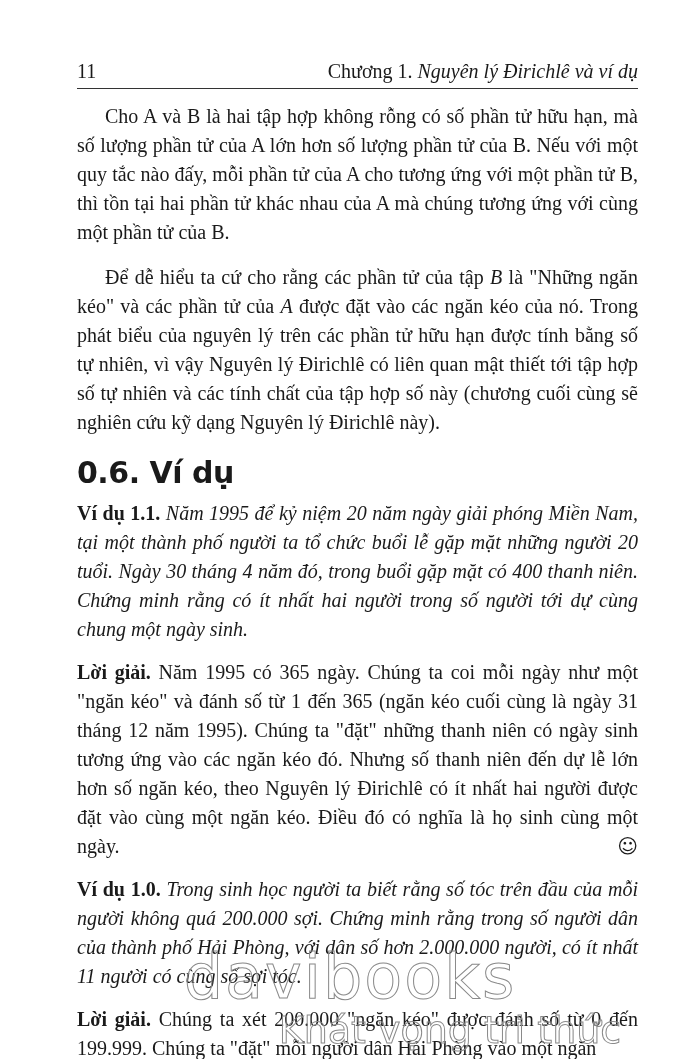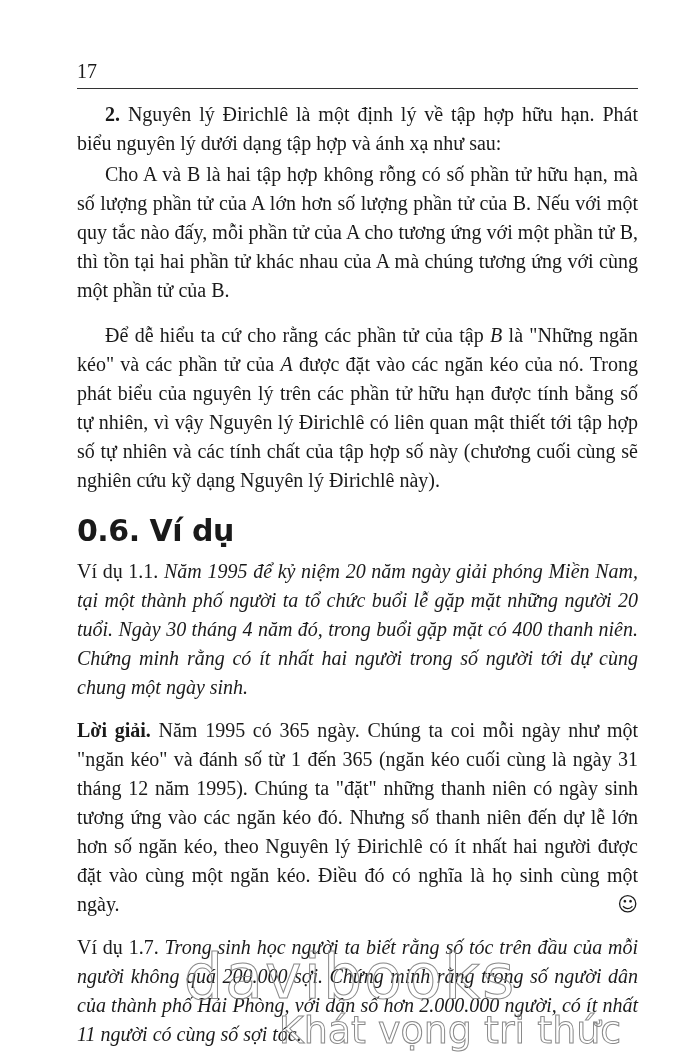--- a/index.html
+++ b/index.html
@@ -12,58 +12,58 @@
   .running-head .chap { position: absolute; right: 0; top: 2px; }
   .running-head .chap i { font-style: italic; }
   .body { position: absolute; left: 77px; width: 561px; top: 100px; font-size: 20px; line-height: 29px; text-align: justify; }
   p { margin: 0; }
   .indent { text-indent: 28px; }
   .theorem { text-indent: 28px; margin-top: 2px; }
   .para2 { margin-top: 16px; }
   h2 { font-family: "DejaVu Sans", "Liberation Sans", sans-serif; font-weight: bold; font-size: 30px;
        margin: 18px 0 8px 0; letter-spacing: -0.5px; line-height: 36px; }
   .example { margin-top: 0px; }
-  .example b { font-weight: normal; }
+  .example b { font-weight: bold; }
   .example .stmt { font-style: italic; }
   .solution { margin-top: 14px; }
   .solution .lbl { font-weight: bold; }
   .gap { margin-top: 14px; }
   .qed-line { position: relative; }
   .qed { position: absolute; right: 0; top: 0; font-family: "DejaVu Sans", sans-serif; font-size: 20px; }
   .watermark { position: absolute; left: 0; width: 700px; text-align: center; pointer-events: none; }
   .wm-brand { top: 940px; font-family: "DejaVu Sans", "Liberation Sans", sans-serif; font-size: 62px;
               color: transparent; -webkit-text-stroke: 1px #8a8a8a; letter-spacing: 2px; left: 0; }
   .wm-slogan { top: 1008px; font-family: "DejaVu Sans", "Liberation Sans", sans-serif; font-size: 38px;
                color: transparent; -webkit-text-stroke: 1px #8a8a8a; left: 100px; }
 </style>
 </head>
 <body>
 
 <div class="page">
 
   <div class="running-head">
-    <span class="pnum">17</span>
+    <span class="pnum">11</span>
+    <span class="chap"><span>Chương 1. </span><i>Nguyên lý Đirichlê và ví dụ</i></span>
   </div>
 
   <div class="body">
-    <p class="indent"><b>2.</b><span> Nguyên lý Đirichlê là một định lý về tập hợp hữu hạn. Phát biểu nguyên lý dưới dạng tập hợp và ánh xạ như sau:</span></p>
 
     <p class="theorem">Cho A và B là hai tập hợp không rỗng có số phần tử hữu hạn, mà số lượng phần tử của A lớn hơn số lượng phần tử của B. Nếu với một quy tắc nào đấy, mỗi phần tử của A cho tương ứng với một phần tử B, thì tồn tại hai phần tử khác nhau của A mà chúng tương ứng với cùng một phần tử của B.</p>
 
     <p class="indent para2"><span>Để dễ hiểu ta cứ cho rằng các phần tử của tập </span><i>B</i><span> là "Những ngăn kéo" và các phần tử của </span><i>A</i><span> được đặt vào các ngăn kéo của nó. Trong phát biểu của nguyên lý trên các phần tử hữu hạn được tính bằng số tự nhiên, vì vậy Nguyên lý Đirichlê có liên quan mật thiết tới tập hợp số tự nhiên và các tính chất của tập hợp số này (chương cuối cùng sẽ nghiên cứu kỹ dạng Nguyên lý Đirichlê này).</span></p>
 
     <h2>0.6. Ví dụ</h2>
 
     <p class="example"><b>Ví dụ 1.1.</b><span class="stmt"> Năm 1995 để kỷ niệm 20 năm ngày giải phóng Miền Nam, tại một thành phố người ta tổ chức buổi lễ gặp mặt những người 20 tuổi. Ngày 30 tháng 4 năm đó, trong buổi gặp mặt có 400 thanh niên. Chứng minh rằng có ít nhất hai người trong số người tới dự cùng chung một ngày sinh.</span></p>
 
     <div class="solution qed-line">
       <p><span class="lbl">Lời giải.</span><span> Năm 1995 có 365 ngày. Chúng ta coi mỗi ngày như một "ngăn kéo" và đánh số từ 1 đến 365 (ngăn kéo cuối cùng là ngày 31 tháng 12 năm 1995). Chúng ta "đặt" những thanh niên có ngày sinh tương ứng vào các ngăn kéo đó. Nhưng số thanh niên đến dự lễ lớn hơn số ngăn kéo, theo Nguyên lý Đirichlê có ít nhất hai người được đặt vào cùng một ngăn kéo. Điều đó có nghĩa là họ sinh cùng một ngày.</span></p>
       <span class="qed" style="top:auto; bottom:0;">☺</span>
     </div>
 
-    <p class="example gap"><b>Ví dụ 1.7.</b><span class="stmt"> Trong sinh học người ta biết rằng số tóc trên đầu của mỗi người không quá 200.000 sợi. Chứng minh rằng trong số người dân của thành phố Hải Phòng, với dân số hơn 2.000.000 người, có ít nhất 11 người có cùng số sợi tóc.</span></p>
+    <p class="example gap"><b>Ví dụ 1.0.</b><span class="stmt"> Trong sinh học người ta biết rằng số tóc trên đầu của mỗi người không quá 200.000 sợi. Chứng minh rằng trong số người dân của thành phố Hải Phòng, với dân số hơn 2.000.000 người, có ít nhất 11 người có cùng số sợi tóc.</span></p>
 
     <p class="solution"><span class="lbl">Lời giải.</span><span> Chúng ta xét 200.000 "ngăn kéo" được đánh số từ 0 đến 199.999. Chúng ta "đặt" mỗi người dân Hải Phòng vào một ngăn</span></p>
   </div>
 
   <div class="watermark wm-brand">davibooks</div>
   <div class="watermark wm-slogan">Khát vọng tri thức</div>
 </div>
 
 </body></html>

